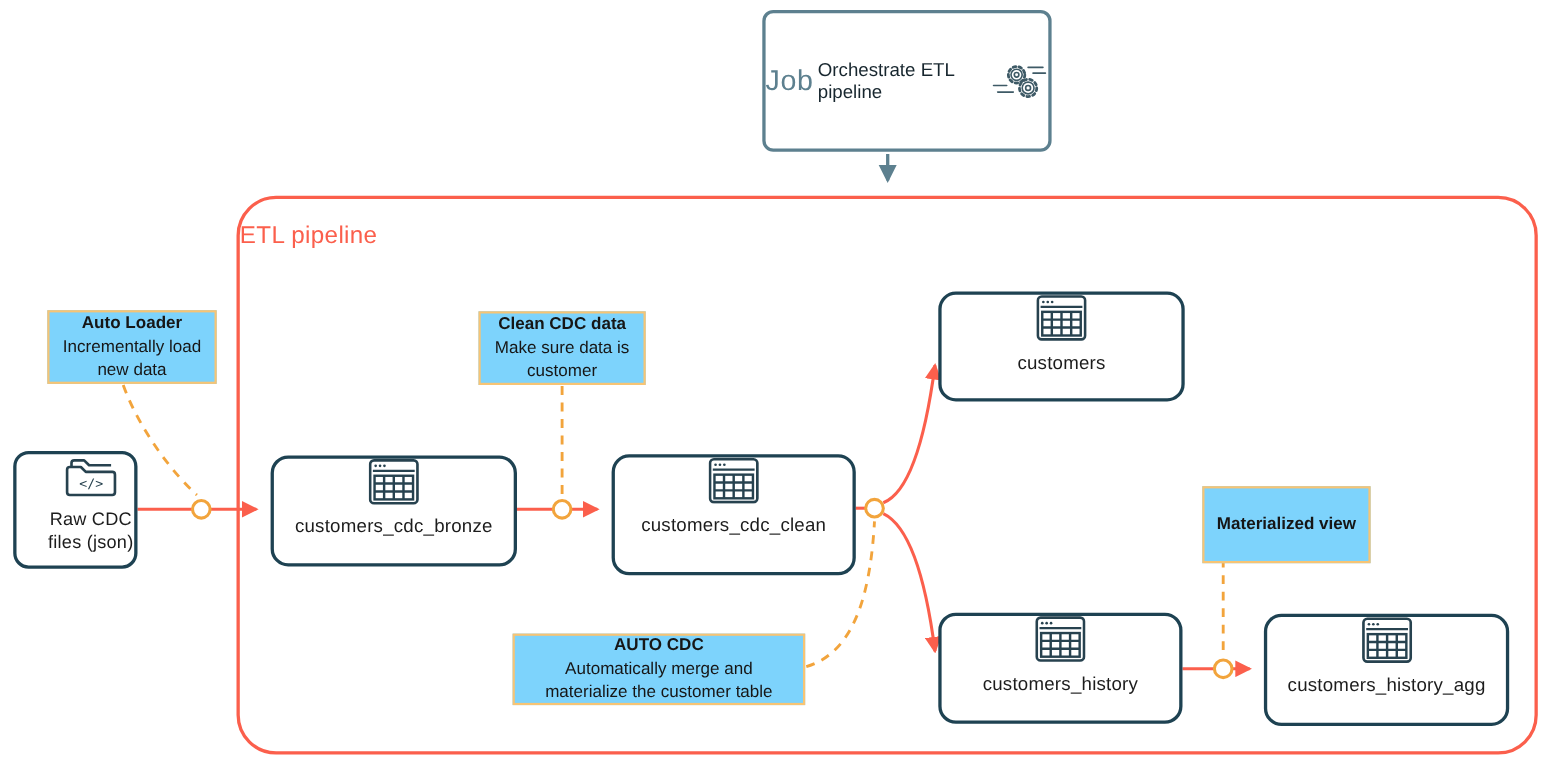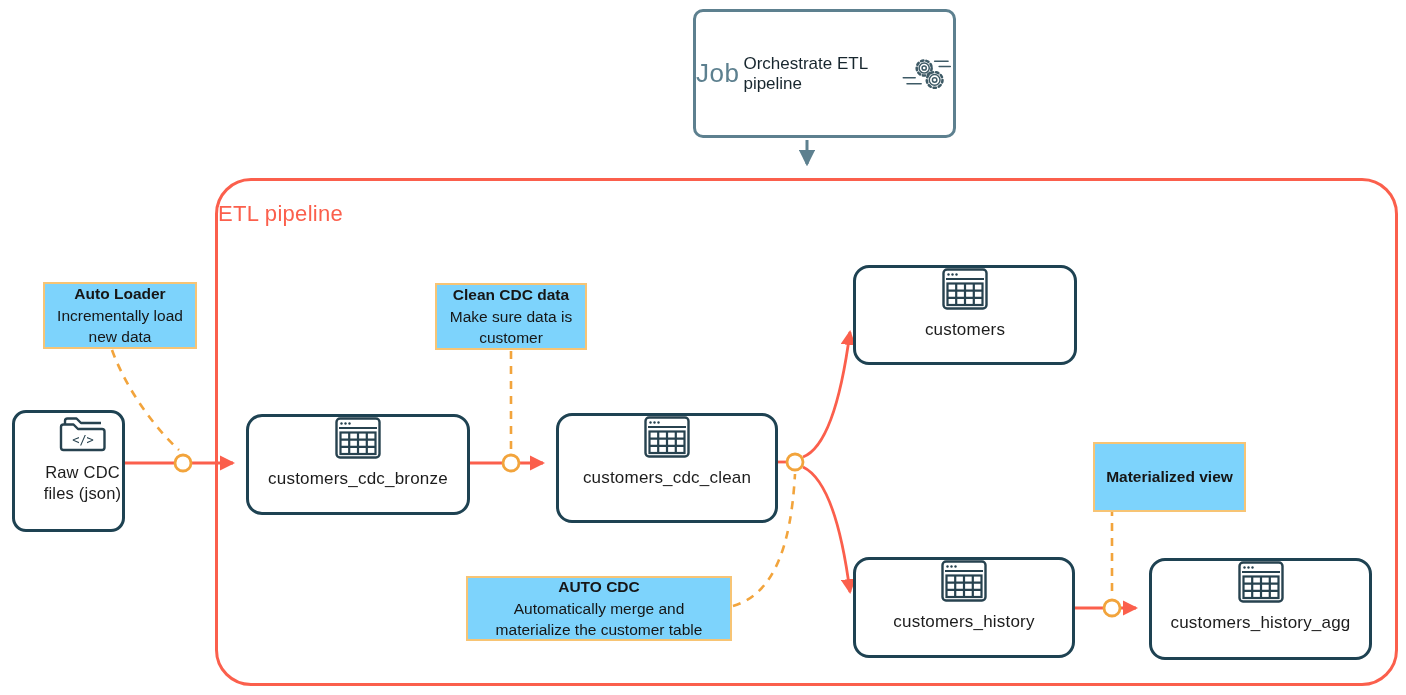--- a/index.html
+++ b/index.html
@@ -19,21 +19,21 @@
   
   .pipeline { position:absolute; left:215px; top:178px; width:1183px; height:508px;
     border:3px solid #fb5f4c; border-radius:36px; z-index:1; }
   .pipeline-label { position:absolute; left:0; right:0; top:20px; text-align:left;
     font-size:22px; color:#fb5f4c; letter-spacing:.3px; }
 
   
   .node { position:absolute; background:#fff; border:3px solid #1e4252; border-radius:16px;
     display:flex; flex-direction:column; align-items:center; gap:9px; z-index:4; }
   .node-label { font-size:17px; color:#1c1c1c; letter-spacing:.2px; text-align:center; line-height:1.25; }
-  .node-raw { left:12px; top:410px; width:113px; height:122px; border-radius:14px;padding-left:28px; }
+  .node-raw { left:12px; top:410px; width:113px; height:107px; border-radius:14px;padding-left:28px; }
   .node-raw .node-label { font-size:16.5px; }
   .node-bronze { left:246px; top:414px; width:224px; height:101px; }
   .node-clean { left:556px; top:413px; width:222px; height:110px; }
   .node-customers { left:853px; top:265px; width:224px; height:100px; }
   .node-history { left:853px; top:557px; width:222px; height:101px; }
   .node-agg { left:1149px; top:558px; width:223px; height:102px; }
 
   
   .ann { position:absolute; background:#7dd3fc; border:2px solid #f7c474;
     display:flex; flex-direction:column; align-items:center; justify-content:center;

